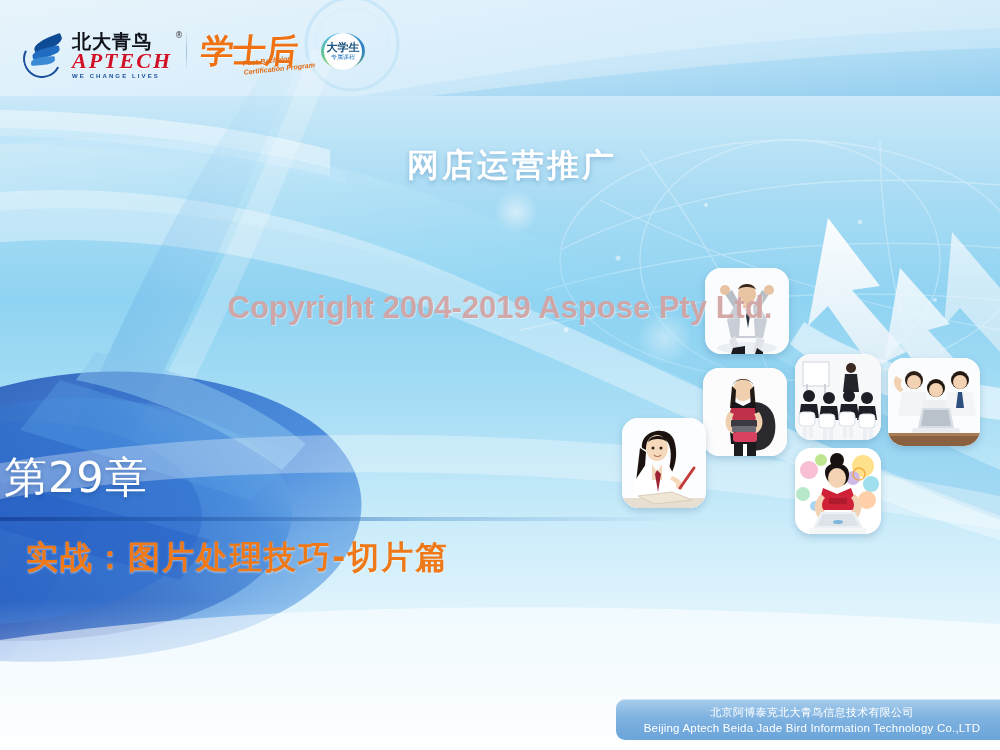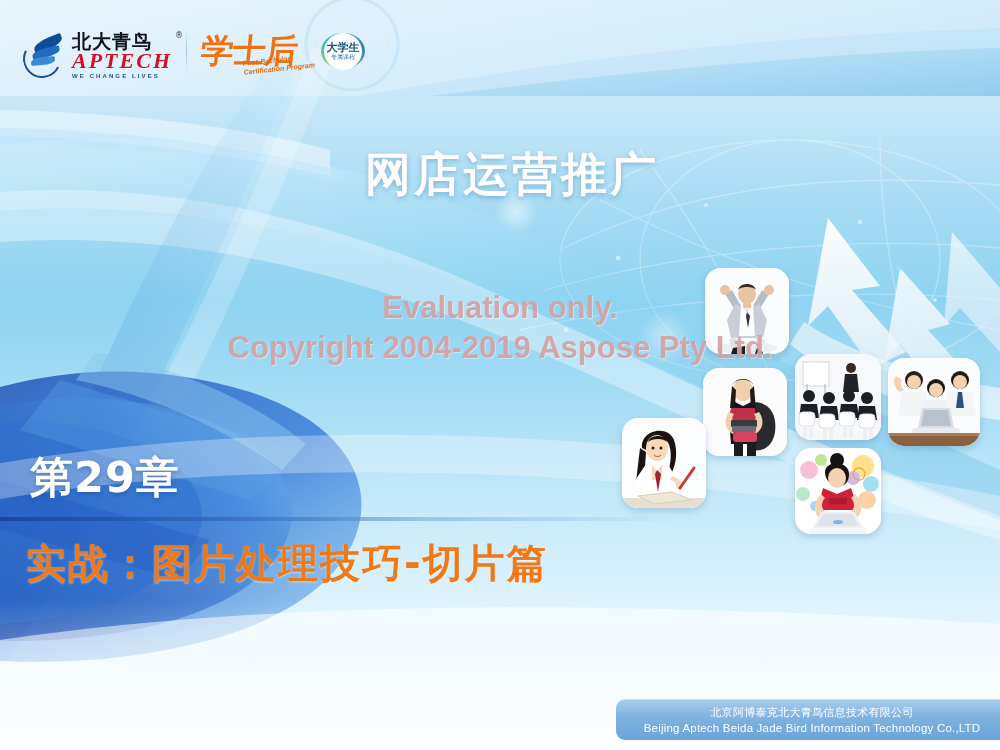--- a/index.html
+++ b/index.html
@@ -166,21 +166,21 @@
     font-size: 6px; color: #2f7fc4; margin-top: 1px;
   }
 
   
   .main-title {
     position: absolute;
     left: 0; right: 0; top: 144px;
     text-align: center;
     font-family: "DejaVu Sans", sans-serif;
     font-weight: bold;
-    font-size: 46px;
+    font-size: 32px;
     letter-spacing: 3px;
     color: #ffffff;
     text-shadow: 0 2px 5px rgba(40,100,160,0.35);
     margin-left: 24px;
   }
 
   
   .watermark {
     position: absolute;
     left: 0; right: 0; top: 288px;
@@ -207,23 +207,23 @@
   }
   .photo .ph-inner {
     position: absolute; inset: 0;
     border-radius: 16px;
     overflow: hidden;
   }
 
   
   .chapter-no {
     position: absolute;
-    left: 30px; top: 449px;
-    font-family: "DejaVu Sans", sans-serif;
-    font-weight: bold;
+    left: 4px; top: 449px;
+    font-family: "DejaVu Sans", sans-serif;
+    font-weight: normal;
     font-size: 43px;
     color: #ffffff;
     letter-spacing: 1px;
     text-shadow: 0 2px 4px rgba(20,60,120,0.35);
     z-index: 25;
   }
   .chapter-rule {
     position: absolute;
     left: 0; top: 517px;
     width: 930px; height: 4px;
@@ -233,21 +233,21 @@
         rgba(110,165,215,0.55) 45%,
         rgba(190,225,245,0.18) 72%,
         rgba(255,255,255,0) 100%);
     z-index: 25;
   }
   .chapter-title {
     position: absolute;
     left: 26px; top: 536px;
     font-family: "DejaVu Sans", sans-serif;
     font-weight: bold;
-    font-size: 40px;
+    font-size: 32px;
     letter-spacing: 2px;
     color: #ef7918;
     text-shadow: 0 1px 2px rgba(255,255,255,0.55);
     z-index: 25;
     white-space: nowrap;
   }
 
   
   .footer-pill {
     position: absolute;
@@ -613,21 +613,20 @@
 
         <path d="M26,64 L60,64 L68,80 L18,80 Z" fill="#eef1f4"></path>
         <path d="M28,66 L58,66 L64,78 L22,78 Z" fill="#dde3e9"></path>
         <ellipse cx="43" cy="74" rx="5" ry="2" fill="#7fb6de"></ellipse>
         <rect x="14" y="80" width="58" height="6" rx="2" fill="#f4f6f8"></rect>
       </svg>
     </div>
   </div>
 
   <div class="watermark">
-    <div>Evaluation only.</div>
     <div>Copyright 2004-2019 Aspose Pty Ltd.</div>
   </div>
 
   <div class="chapter-no">第29章</div>
   <div class="chapter-rule"></div>
   <div class="chapter-title">实战：图片处理技巧-切片篇</div>
 
   <div class="footer-pill">
     <div class="footer-cn">北京阿博泰克北大青鸟信息技术有限公司</div>
     <div class="footer-en">Beijing Aptech Beida Jade Bird Information Technology Co.,LTD</div>

